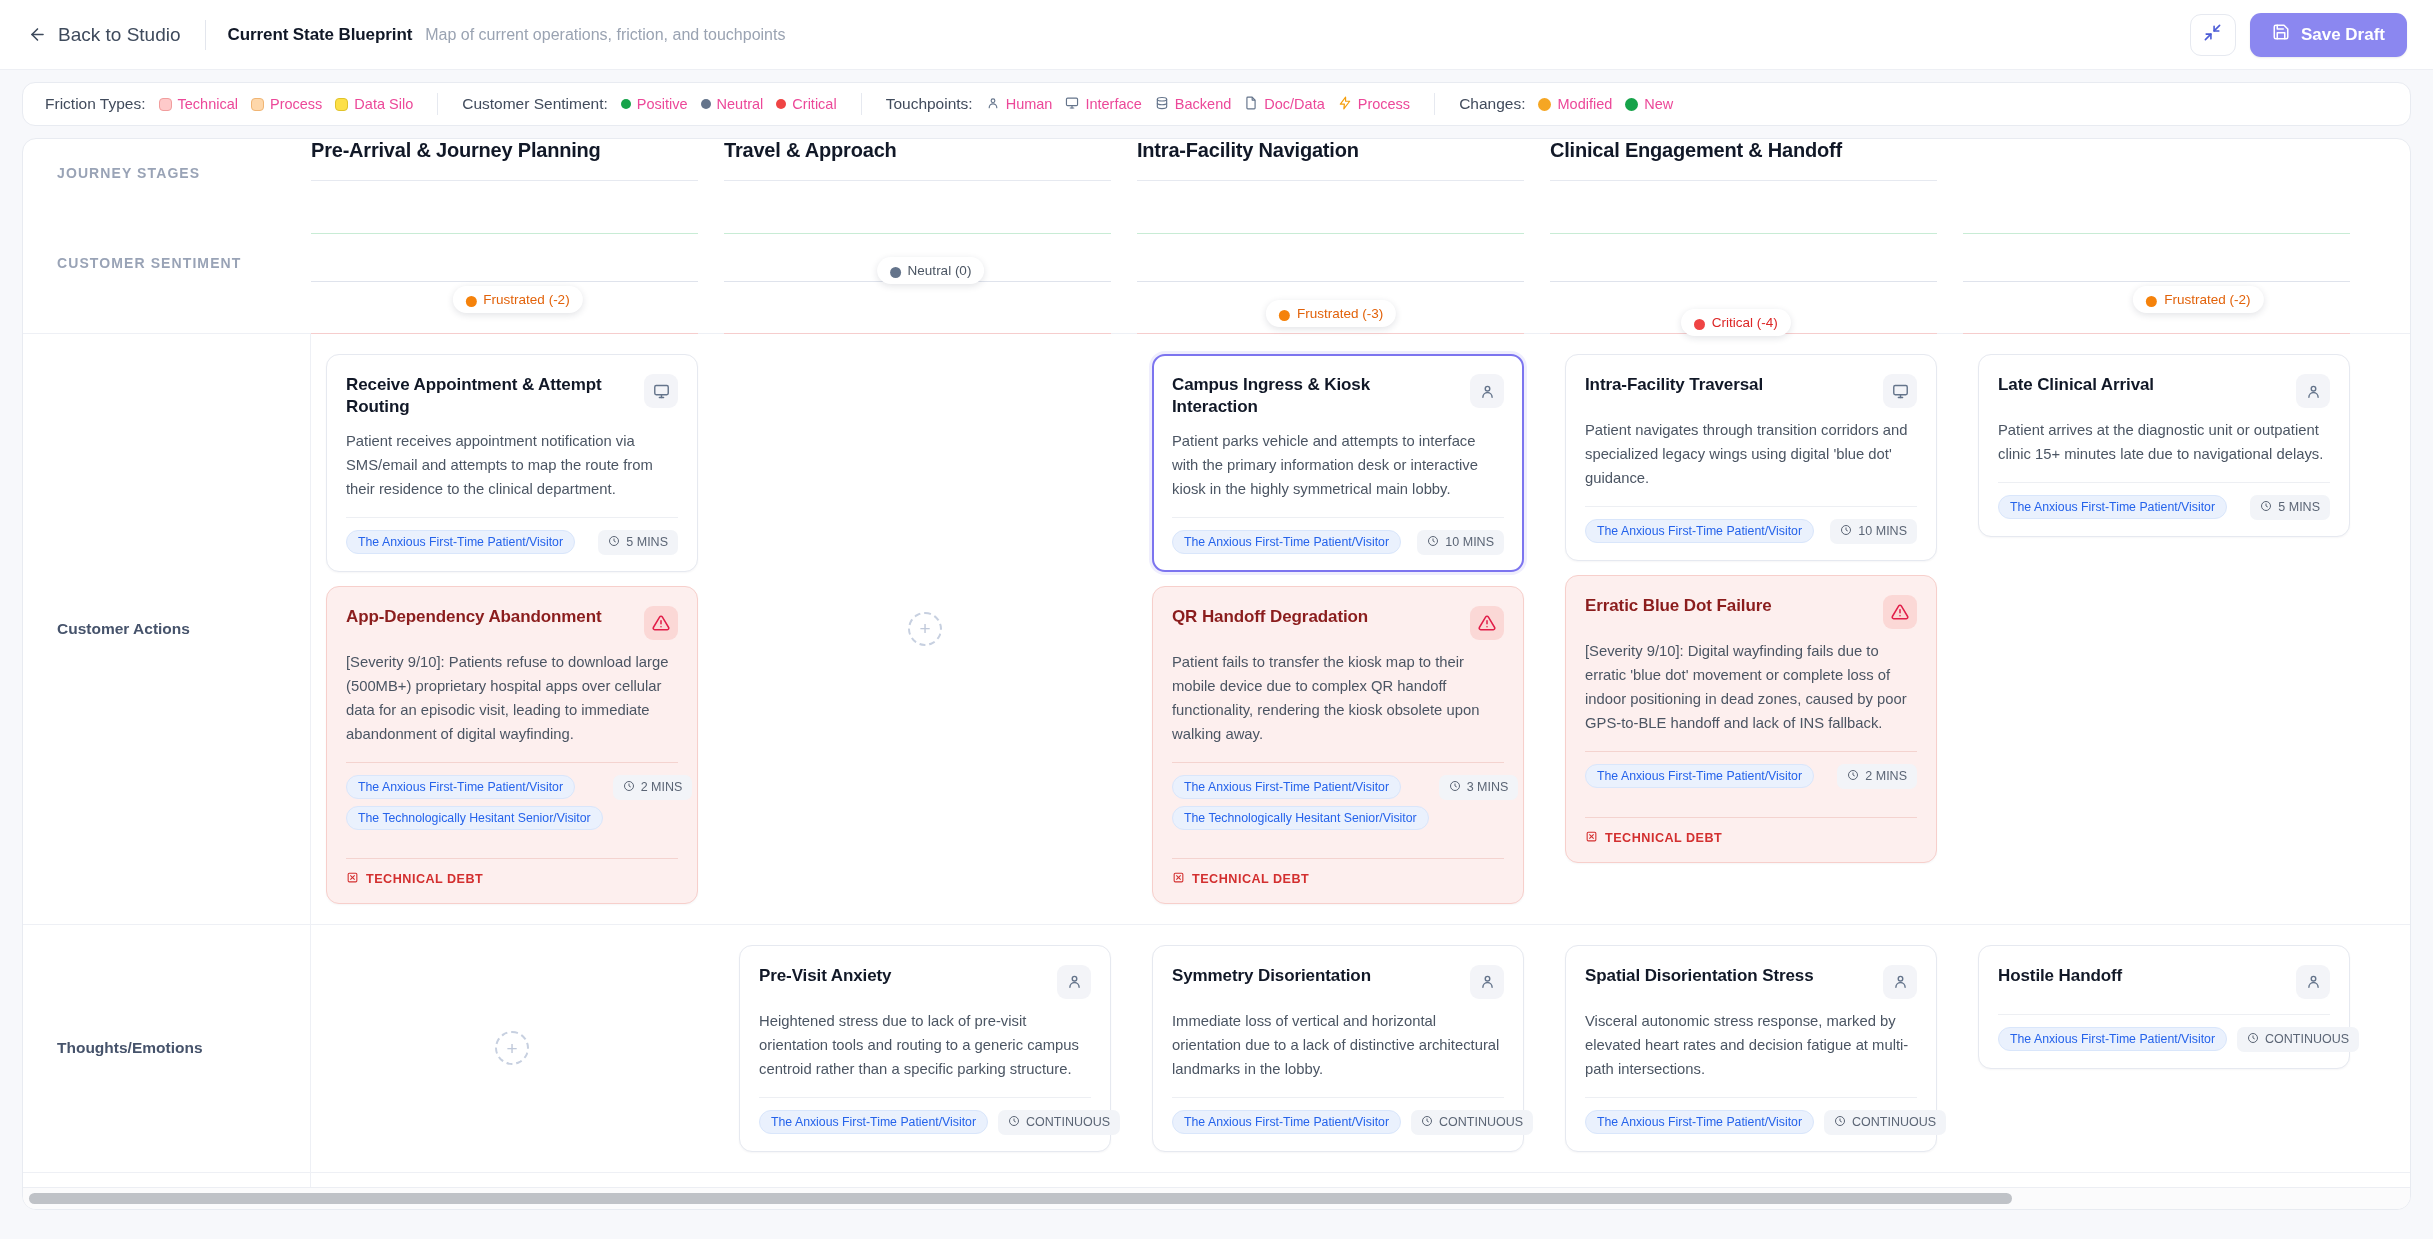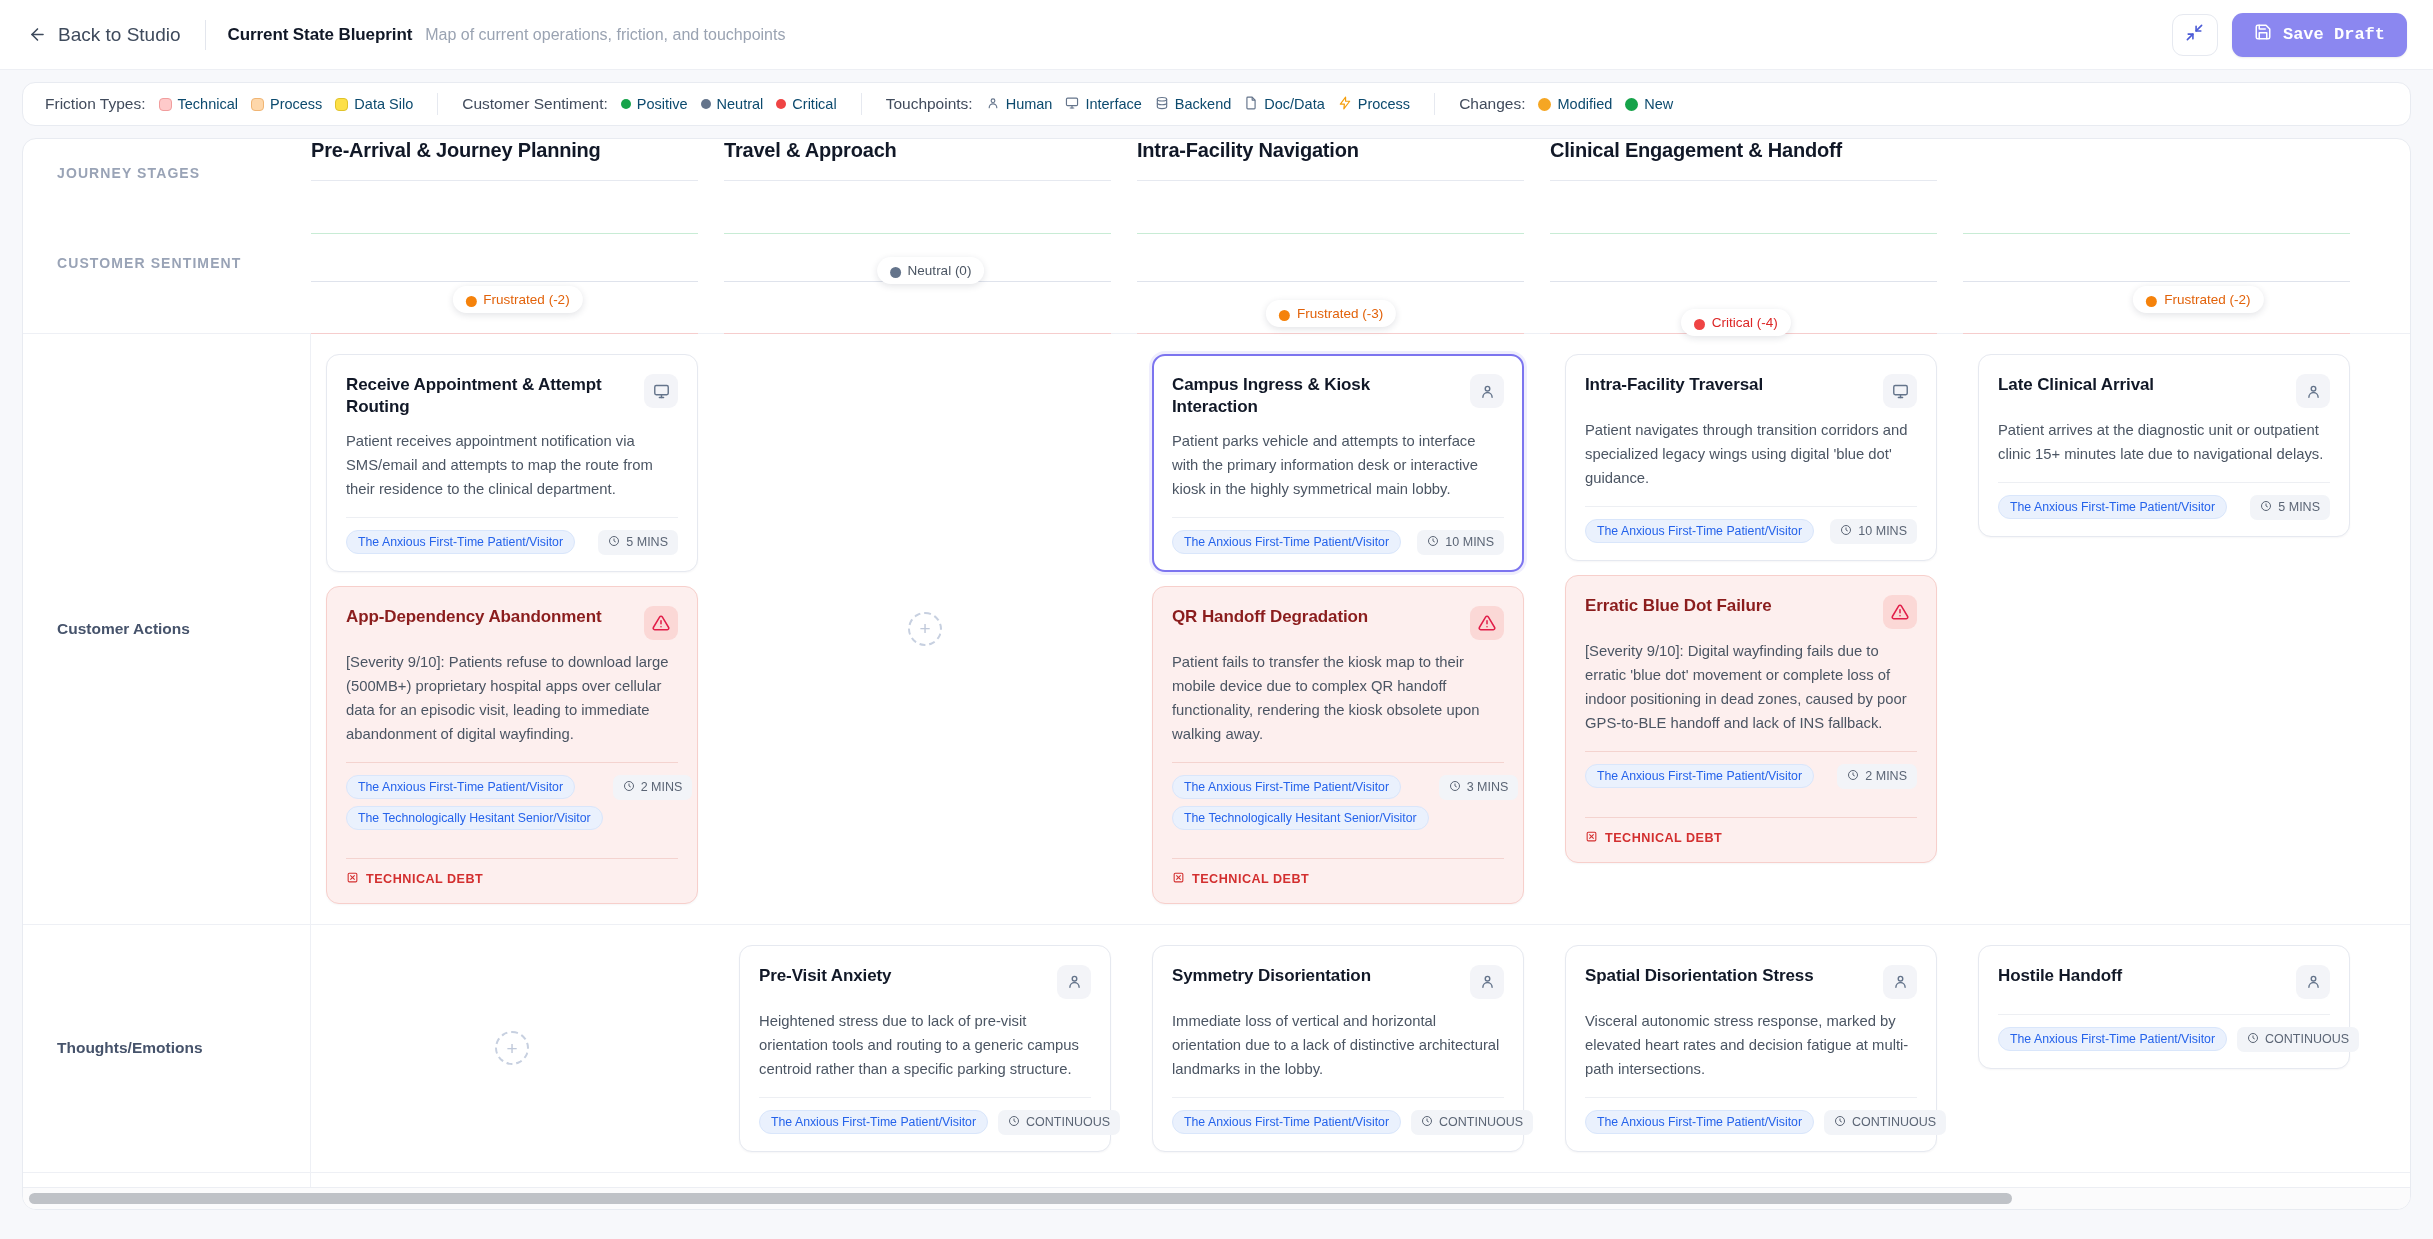--- a/index.html
+++ b/index.html
@@ -16,40 +16,40 @@
     height:70px; background:#ffffff; display:flex; align-items:center;
     padding:0 26px; border-bottom:1px solid #edeff4; position:relative;
   }
   .back-btn{ display:flex; align-items:center; gap:11px; color:#3e4a5c;
     font-size:19px; cursor:pointer; padding:4px 2px; }
   .back-arrow{ width:19px; height:19px; display:block; }
   .divider-v{ width:1px; height:30px; background:#e3e6ed; margin:0 22px; }
   .title-wrap{ display:flex; align-items:baseline; gap:13px; }
   .doc-title{ font-size:17px; font-weight:bold; color:#111827; letter-spacing:-0.1px;}
   .doc-sub{ font-size:16px; color:#9aa3b2; }
-  .top-right{ margin-left:auto; display:flex; align-items:center; gap:14px;font-family:Liberation Mono, monospace; }
+  .top-right{ margin-left:auto; display:flex; align-items:center; gap:14px; }
   .icon-btn{
     width:46px;height:42px;border:1px solid #e6e9f0;border-radius:11px;background:#fff;
     display:flex;align-items:center;justify-content:center;cursor:pointer;
   }
   .save-btn{
     background:#8b87f0;color:#fff;border-radius:11px;height:44px;padding:0 22px;
     display:flex;align-items:center;gap:11px;font-size:17px;font-weight:bold;cursor:pointer;
     box-shadow:0 1px 2px rgba(0,0,0,.08);
   }
 
   
   .legend-outer{ padding:12px 22px 0 22px; }
   .legend{
     background:#fff;border:1px solid #e8ebf1;border-radius:13px;height:44px;
     display:flex;align-items:center;padding:0 22px;gap:0;
   }
   .lg-group{ display:flex;align-items:center;gap:13px; }
   .lg-label{ font-size:15.5px;color:#414b5c; }
-  .lg-item{ display:flex;align-items:center;gap:6px;font-size:14.5px;color:#0c4a6e; }
+  .lg-item{ display:flex;align-items:center;gap:6px;font-size:14.5px;color:#ec4899; }
   .sw{ width:13px;height:13px;border-radius:4px;display:inline-block; }
   .dot{ width:10px;height:10px;border-radius:50%;display:inline-block; }
   .lg-div{ width:1px;height:22px;background:#e6e9f0;margin:0 24px; }
   .tp-ico{ width:14px;height:14px;display:inline-block; }
 
   
   .board-outer{ padding:12px 22px 0 22px; height:calc(100% - 126px); }
   .board{
     background:#fff;border:1px solid #e8ebf1;border-radius:14px;
     height:1072px; position:relative; overflow:hidden;

